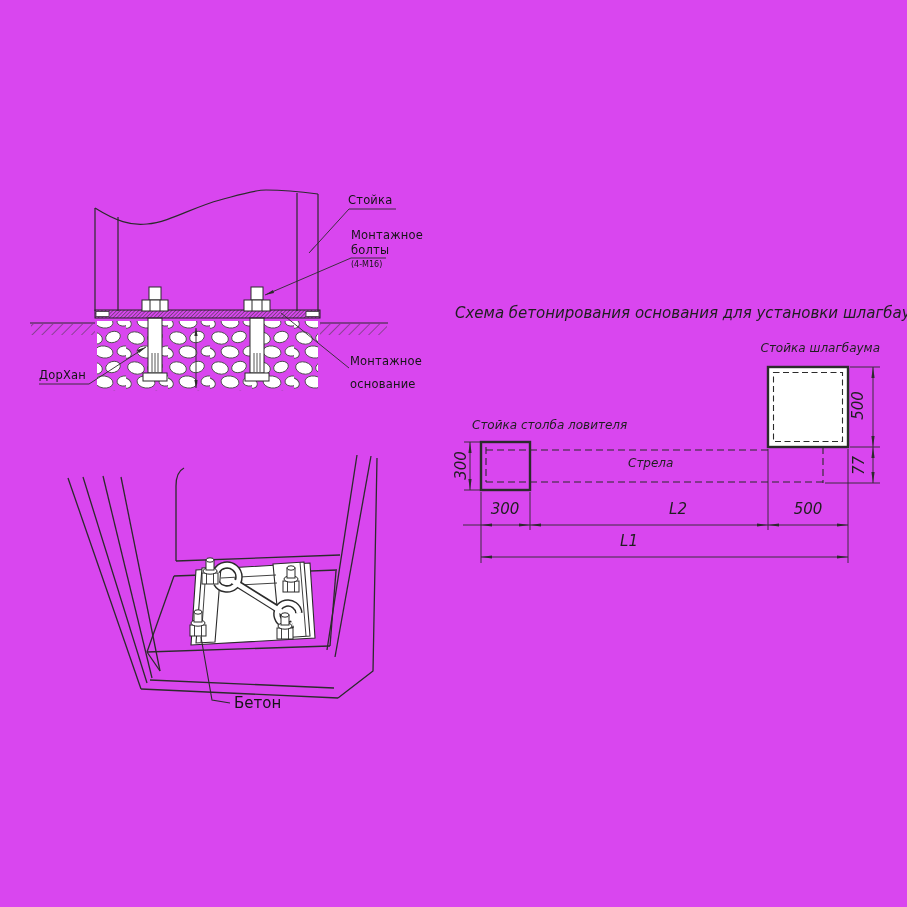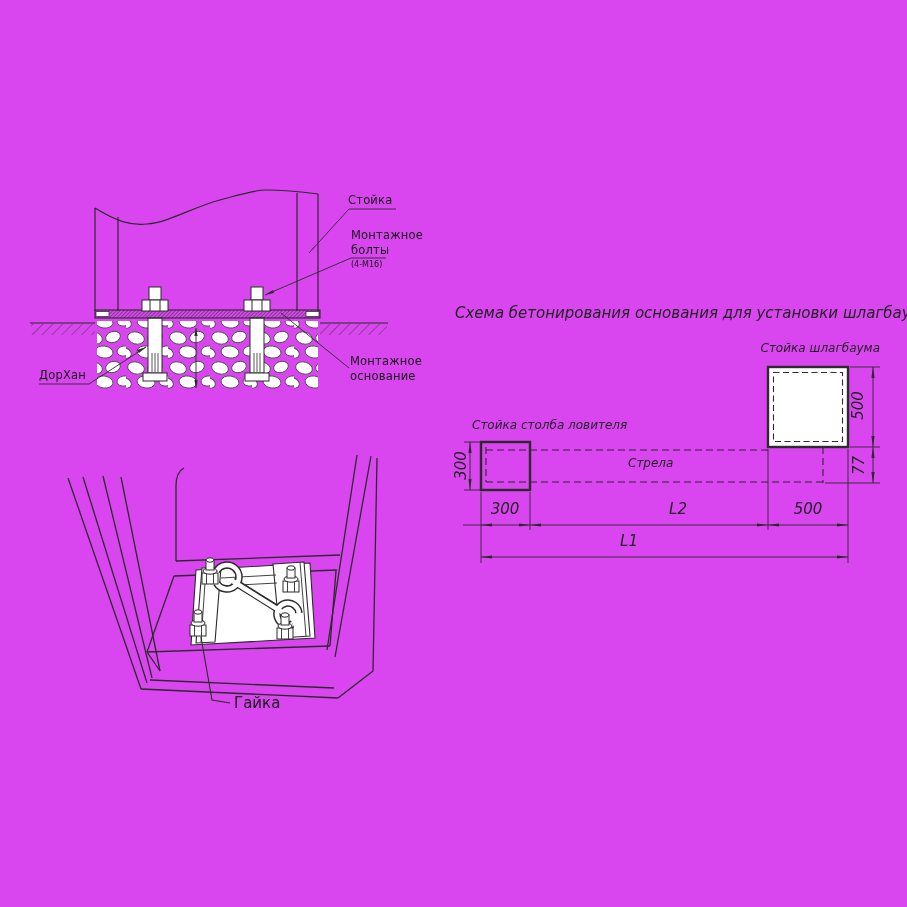--- a/index.html
+++ b/index.html
@@ -105,21 +105,21 @@
     <polygon points="265,295 273,290 274,293" fill="#2b2b2b"></polygon>
     <polygon points="146,347 139,353 137,350" fill="#2b2b2b"></polygon>
   </svg>
 
   <span class="lbl tech" style="left:348px;top:195px">Стойка</span>
   <span class="lbl tech" style="left:351px;top:230px">Монтажное</span>
   <span class="lbl tech" style="left:351px;top:245px">болты</span>
   <span class="lbl tech-sm" style="left:351px;top:261px">(4-М16)</span>
   <span class="lbl tech" style="left:39px;top:370px">ДорХан</span>
   <span class="lbl tech" style="left:350px;top:356px">Монтажное</span>
-  <span class="lbl tech" style="left:350px;top:371px">основание</span>
+  <span class="lbl tech" style="left:350px;top:379px">основание</span>
 
   <svg style="left:55px;top:440px" width="330" height="300" viewBox="55 440 330 300">
     <g stroke="#2b2b2b" stroke-width="1.3" fill="none" stroke-linejoin="round">
 
       <line x1="68" y1="478" x2="141" y2="689"></line>
       <line x1="83" y1="477" x2="147" y2="683"></line>
       <line x1="103" y1="476" x2="152" y2="678"></line>
       <line x1="121" y1="477" x2="160" y2="671"></line>
 
       <line x1="141" y1="689" x2="338" y2="698"></line>
@@ -187,21 +187,21 @@
         <line x1="281.5" y1="628" x2="281.5" y2="639" stroke-width=".9"></line>
         <line x1="288.5" y1="628" x2="288.5" y2="639" stroke-width=".9"></line>
       <ellipse cx="285" cy="626" rx="7" ry="3.2"></ellipse>
         <rect x="281" y="615" width="8" height="10"></rect>
         <ellipse cx="285" cy="615" rx="4" ry="2.2"></ellipse>
     </g>
 
     <polyline points="201,637 212,700 230,703" fill="none" stroke="#2b2b2b" stroke-width="1.1"></polyline>
   </svg>
 
-  <span class="lbl" style="left:234px;top:696px;font-size:15px;color:#151515">Гайка</span>
+  <span class="lbl" style="left:234px;top:696px;font-size:15px;color:#151515">Бетон</span>
 
   <svg style="left:455px;top:300px" width="440" height="270" viewBox="455 300 440 270">
     <g stroke="#2b2b2b" fill="none">
 
       <g stroke-width="1.1" stroke-dasharray="7 4">
         <line x1="486" y1="450" x2="768" y2="450"></line>
         <line x1="486" y1="482" x2="823" y2="482"></line>
         <line x1="486" y1="447" x2="486" y2="482"></line>
         <line x1="823" y1="447" x2="823" y2="483"></line>
       </g>

